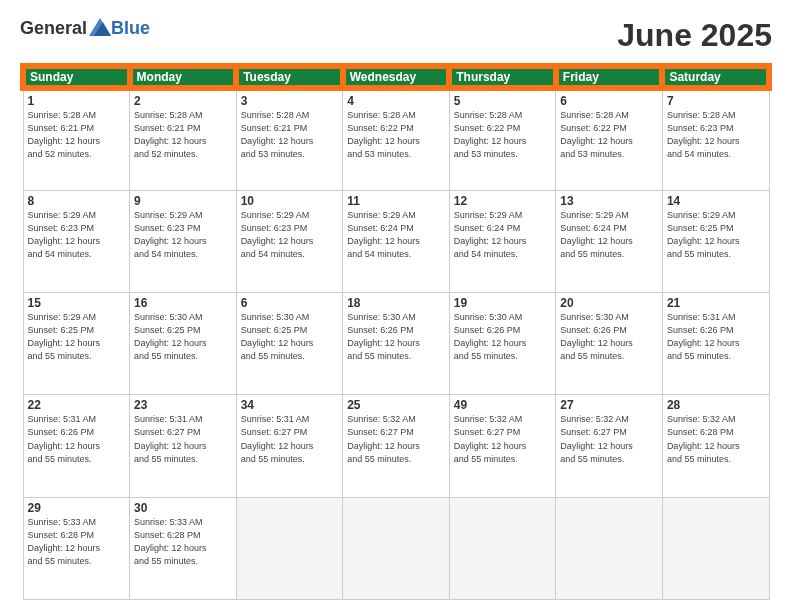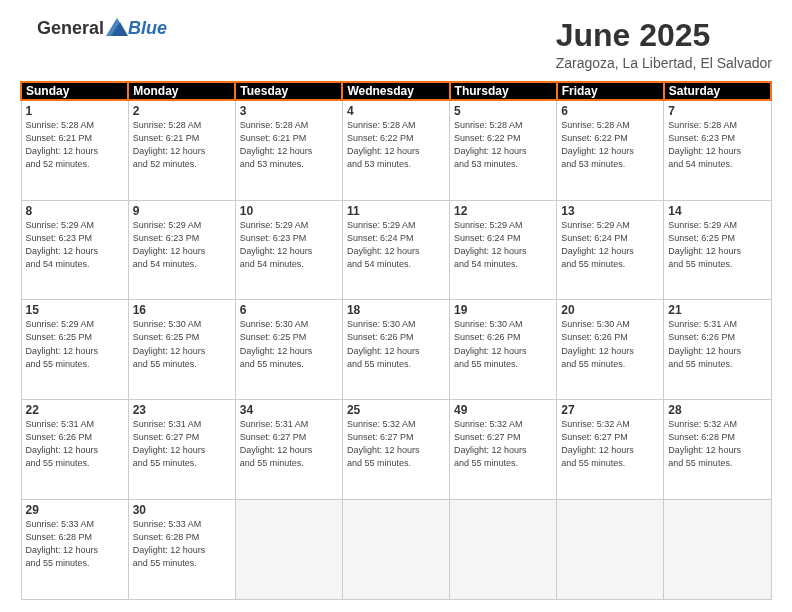--- a/index.html
+++ b/index.html
@@ -22,74 +22,73 @@
     .header {
       display: flex;
       justify-content: space-between;
       align-items: flex-start;
       margin-bottom: 10px;
     }
     .logo {
       display: flex;
       flex-direction: column;
       align-items: flex-end;
-      margin-left: 17px;
     }
     .logo-text {
       display: flex;
       align-items: center;
       gap: 0;
     }
     .logo-general {
       font-size: 18px;
       font-weight: bold;
       color: #333;
     }
     .logo-blue {
       font-size: 18px;
       font-weight: bold;
       color: #2a6db5;
-      font-style: italic;
     }
     .logo-icon {
       display: inline-block;
       width: 22px;
       height: 18px;
       margin-left: 2px;
       position: relative;
       top: -2px;
     }
     .title-block {
+      text-align: right;
     }
     .month-title {
       font-size: 32px;
       font-weight: bold;
       color: #333;
       line-height: 1.1;
     }
     .location {
       font-size: 14px;
       color: #555;
       margin-top: 2px;
     }
     .calendar {
       flex: 1;
       border: 1px solid #ccc;
       border-collapse: collapse;
       width: 100%;
       table-layout: fixed;
     }
     .calendar th {
-      background: #000000;
+      background: #15803d;
       color: #fff;
       font-size: 12px;
       font-weight: bold;
       padding: 1px 4px;
       text-align: left;
-      border: 2px solid #f97316;
+      border: 6px solid #f97316;
     }
     .calendar td {
       border: 1px solid #ccc;
       vertical-align: top;
       padding: 3px 4px;
       font-size: 9.5px;
       color: #444;
       height: 88px;
     }
     .calendar td.empty {
@@ -124,21 +123,20 @@
         <span class="logo-general">General</span>
         <svg class="logo-icon" viewBox="0 0 22 18" xmlns="http://www.w3.org/2000/svg">
           <polygon points="0,18 11,0 22,18" fill="#2a6db5" opacity="0.85"></polygon>
           <polygon points="5,18 14,4 22,18" fill="#1a4d8a" opacity="0.7"></polygon>
         </svg>
         <span class="logo-blue">Blue</span>
       </div>
     </div>
     <div class="title-block">
       <div class="month-title">June 2025</div>
-      <div class="location">Zaragoza, La Libertad, El Salvador</div>
     </div>
   </div>
 
   <table class="calendar">
     <thead>
       <tr>
         <th>Sunday</th>
         <th>Monday</th>
         <th>Tuesday</th>
         <th>Wednesday</th>

